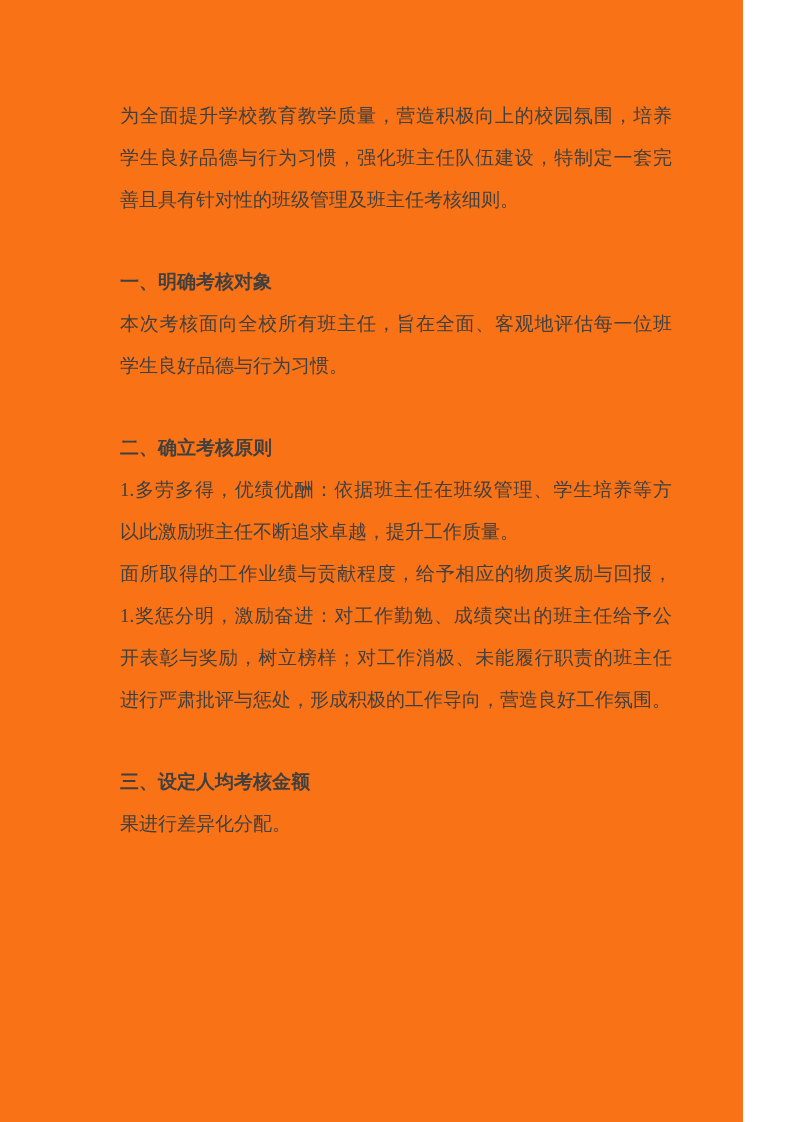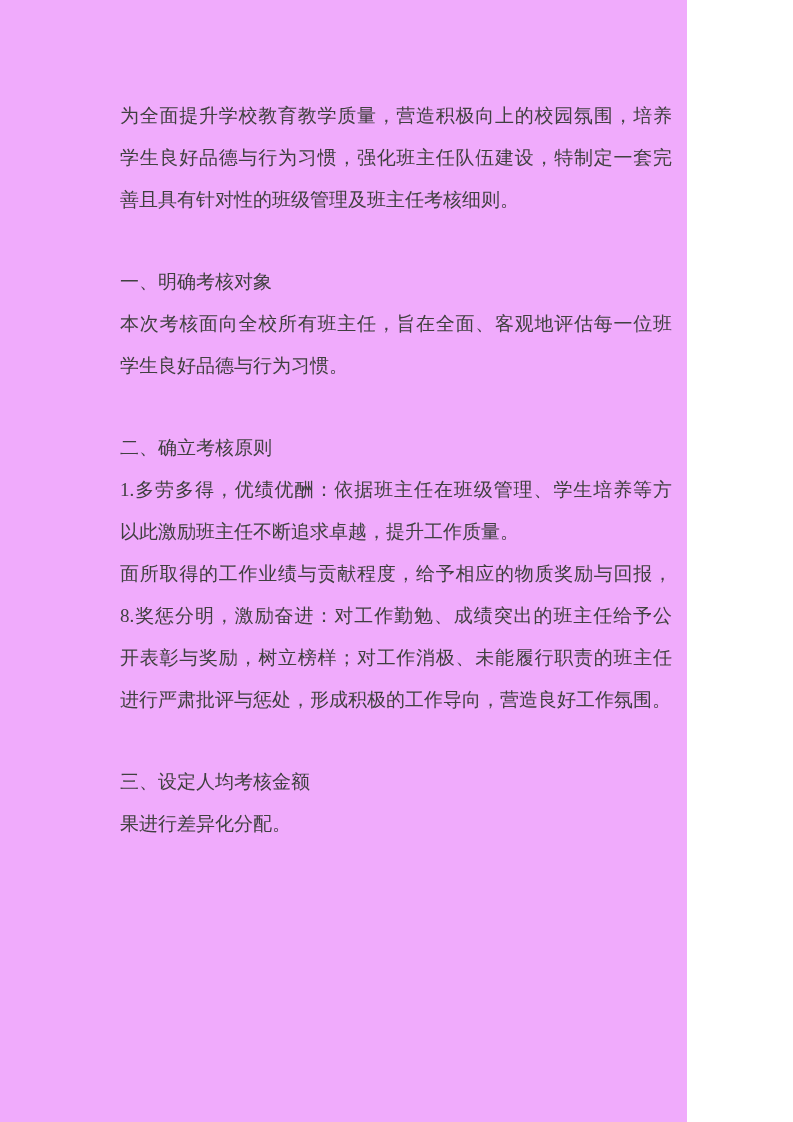--- a/index.html
+++ b/index.html
@@ -2,35 +2,35 @@
 <html><head>
 <meta charset="utf-8">
 <style>
   html, body {
     margin: 0;
     padding: 0;
     background: #ffffff;
   }
   .page {
     position: relative;
-    width: 687px;
+    width: 743px;
     height: 1122px;
-    background: #f0abfc;
+    background: #f97316;
     overflow: hidden;
   }
   .text-column {
     position: absolute;
     left: 120px;
     top: 95px;
     width: 552px;
     font-family: "Liberation Serif", "DejaVu Serif", serif;
     color: #404040;
   }
   .block { margin: 0; }
-  .block.gap { margin-top: 40px; }
+  .block.gap { margin-top: 40px; font-weight: bold; }
   .line {
     height: 42px;
     line-height: 42px;
     font-size: 19px;
     text-align: justify;
     text-align-last: justify;
     overflow: hidden;
   }
   .line.end {
     text-align: center;
@@ -66,21 +66,21 @@
       <div class="line">二、确立考核原则</div>
     </div>
 
     <div class="block paragraph">
       <div class="line">1.多劳多得，优绩优酬：依据班主任在班级管理、学生培养等方</div>
       <div class="line end">以此激励班主任不断追求卓越，提升工作质量。</div>
       <div class="line">面所取得的工作业绩与贡献程度，给予相应的物质奖励与回报，</div>
     </div>
 
     <div class="block paragraph">
-      <div class="line">8.奖惩分明，激励奋进：对工作勤勉、成绩突出的班主任给予公</div>
+      <div class="line">1.奖惩分明，激励奋进：对工作勤勉、成绩突出的班主任给予公</div>
       <div class="line">开表彰与奖励，树立榜样；对工作消极、未能履行职责的班主任</div>
       <div class="line end">进行严肃批评与惩处，形成积极的工作导向，营造良好工作氛围。</div>
     </div>
 
 
     <div class="block heading gap">
       <div class="line">三、设定人均考核金额</div>
     </div>
 
     <div class="block paragraph">

